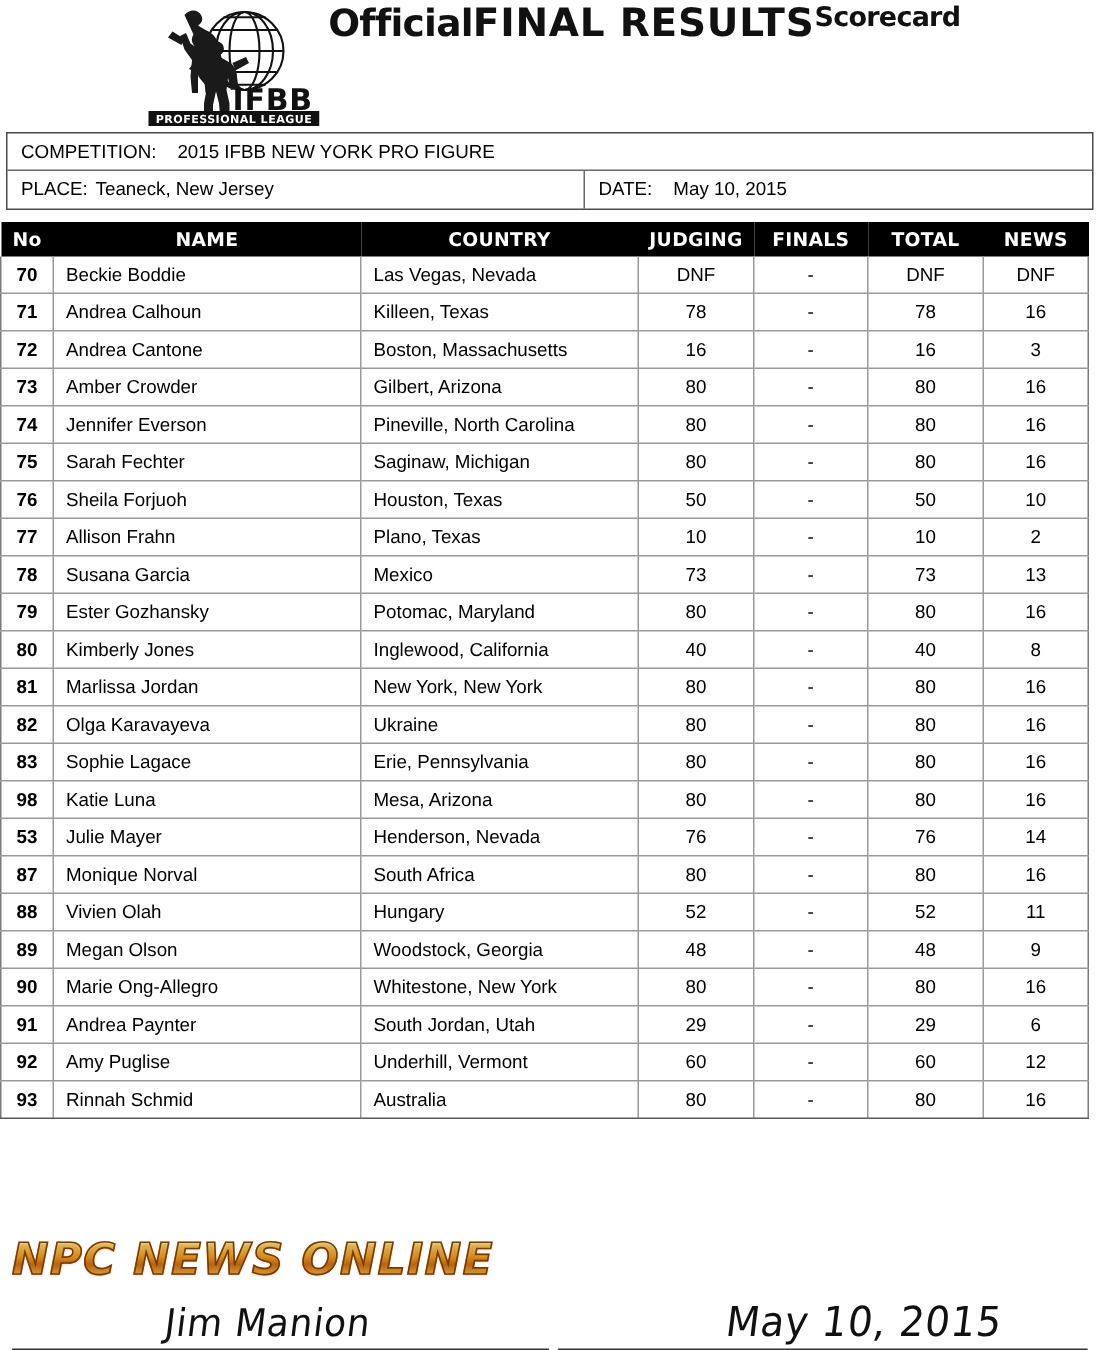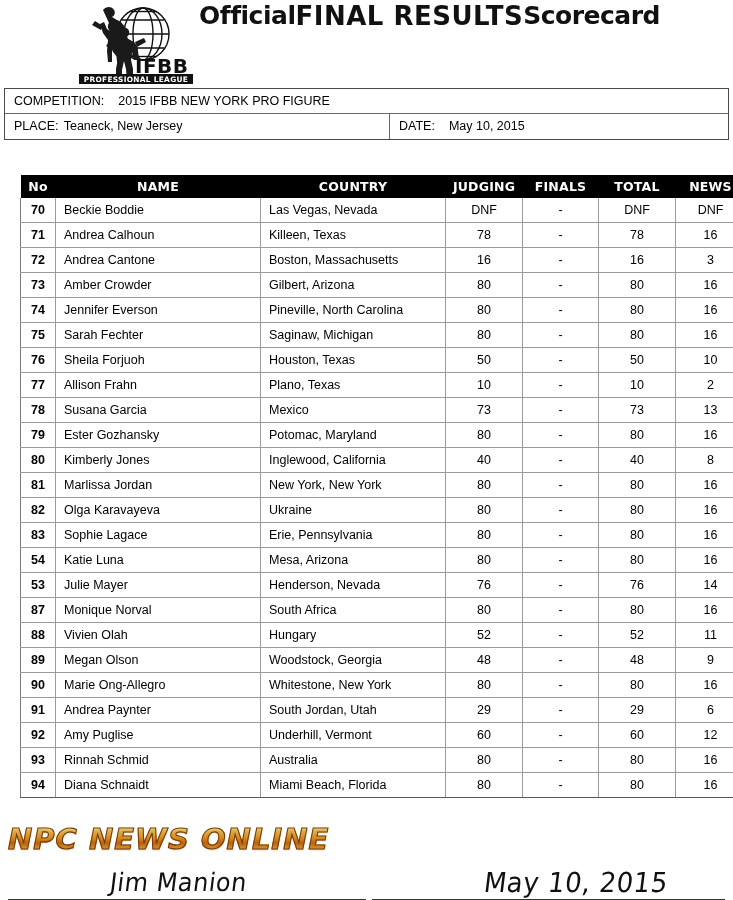--- a/index.html
+++ b/index.html
@@ -43,21 +43,21 @@
   }
   .title-line {
     font-family: "DejaVu Sans", sans-serif;
     font-weight: 700;
     letter-spacing: -0.5px;
     line-height: 1.0;
     color: #111;
   }
   .title-1 { font-size: 25px; margin-bottom: 3px; }
   .title-2 { font-size: 26px; letter-spacing: 0.5px; margin-bottom: 3px; }
-  .title-3 { font-size: 25px; }
+  .title-3 { font-size: 18px; }
 
   
   .info-box {
     margin: 0 4px 0 4px;
     border: 1.5px solid #4a4a4a;
     width: 725px;
   }
   .info-row {
     display: flex;
     height: 25px;
@@ -74,22 +74,22 @@
   .info-cell.right {
     flex: 1 1 auto;
     border-left: 1.5px solid #6a6a6a;
     height: 25px;
   }
   .gap { width: 2px; display: inline-block; }
   .gap-lg { width: 14px; display: inline-block; }
 
   
   .table-wrap {
-    margin-top: 35px;
-    padding: 0 20px;
+    margin-top: 8px;
+    padding: 0 0;
   }
   table.results {
     width: 725px;
     border-collapse: collapse;
     table-layout: fixed;
   }
   table.results thead th {
     background: #000;
     color: #fff;
     font-family: "DejaVu Sans", sans-serif;
@@ -408,21 +408,21 @@
         <tr>
           <td class="c-center">83</td>
           <td class="c-left">Sophie Lagace</td>
           <td class="c-left">Erie, Pennsylvania</td>
           <td class="c-center">80</td>
           <td class="c-center">-</td>
           <td class="c-center">80</td>
           <td class="c-center">16</td>
         </tr>
         <tr>
-          <td class="c-center">54</td>
+          <td class="c-center">98</td>
           <td class="c-left">Katie Luna</td>
           <td class="c-left">Mesa, Arizona</td>
           <td class="c-center">80</td>
           <td class="c-center">-</td>
           <td class="c-center">80</td>
           <td class="c-center">16</td>
         </tr>
         <tr>
           <td class="c-center">53</td>
           <td class="c-left">Julie Mayer</td>
@@ -488,29 +488,20 @@
         </tr>
         <tr>
           <td class="c-center">93</td>
           <td class="c-left">Rinnah Schmid</td>
           <td class="c-left">Australia</td>
           <td class="c-center">80</td>
           <td class="c-center">-</td>
           <td class="c-center">80</td>
           <td class="c-center">16</td>
         </tr>
-        <tr>
-          <td class="c-center">94</td>
-          <td class="c-left">Diana Schnaidt</td>
-          <td class="c-left">Miami Beach, Florida</td>
-          <td class="c-center">80</td>
-          <td class="c-center">-</td>
-          <td class="c-center">80</td>
-          <td class="c-center">16</td>
-        </tr>
       </tbody>
   </table>
 </div>
 
 <div class="footer">
 
   <div class="npc-logo">NPC NEWS ONLINE</div>
 
   <div class="sig-area">
 

